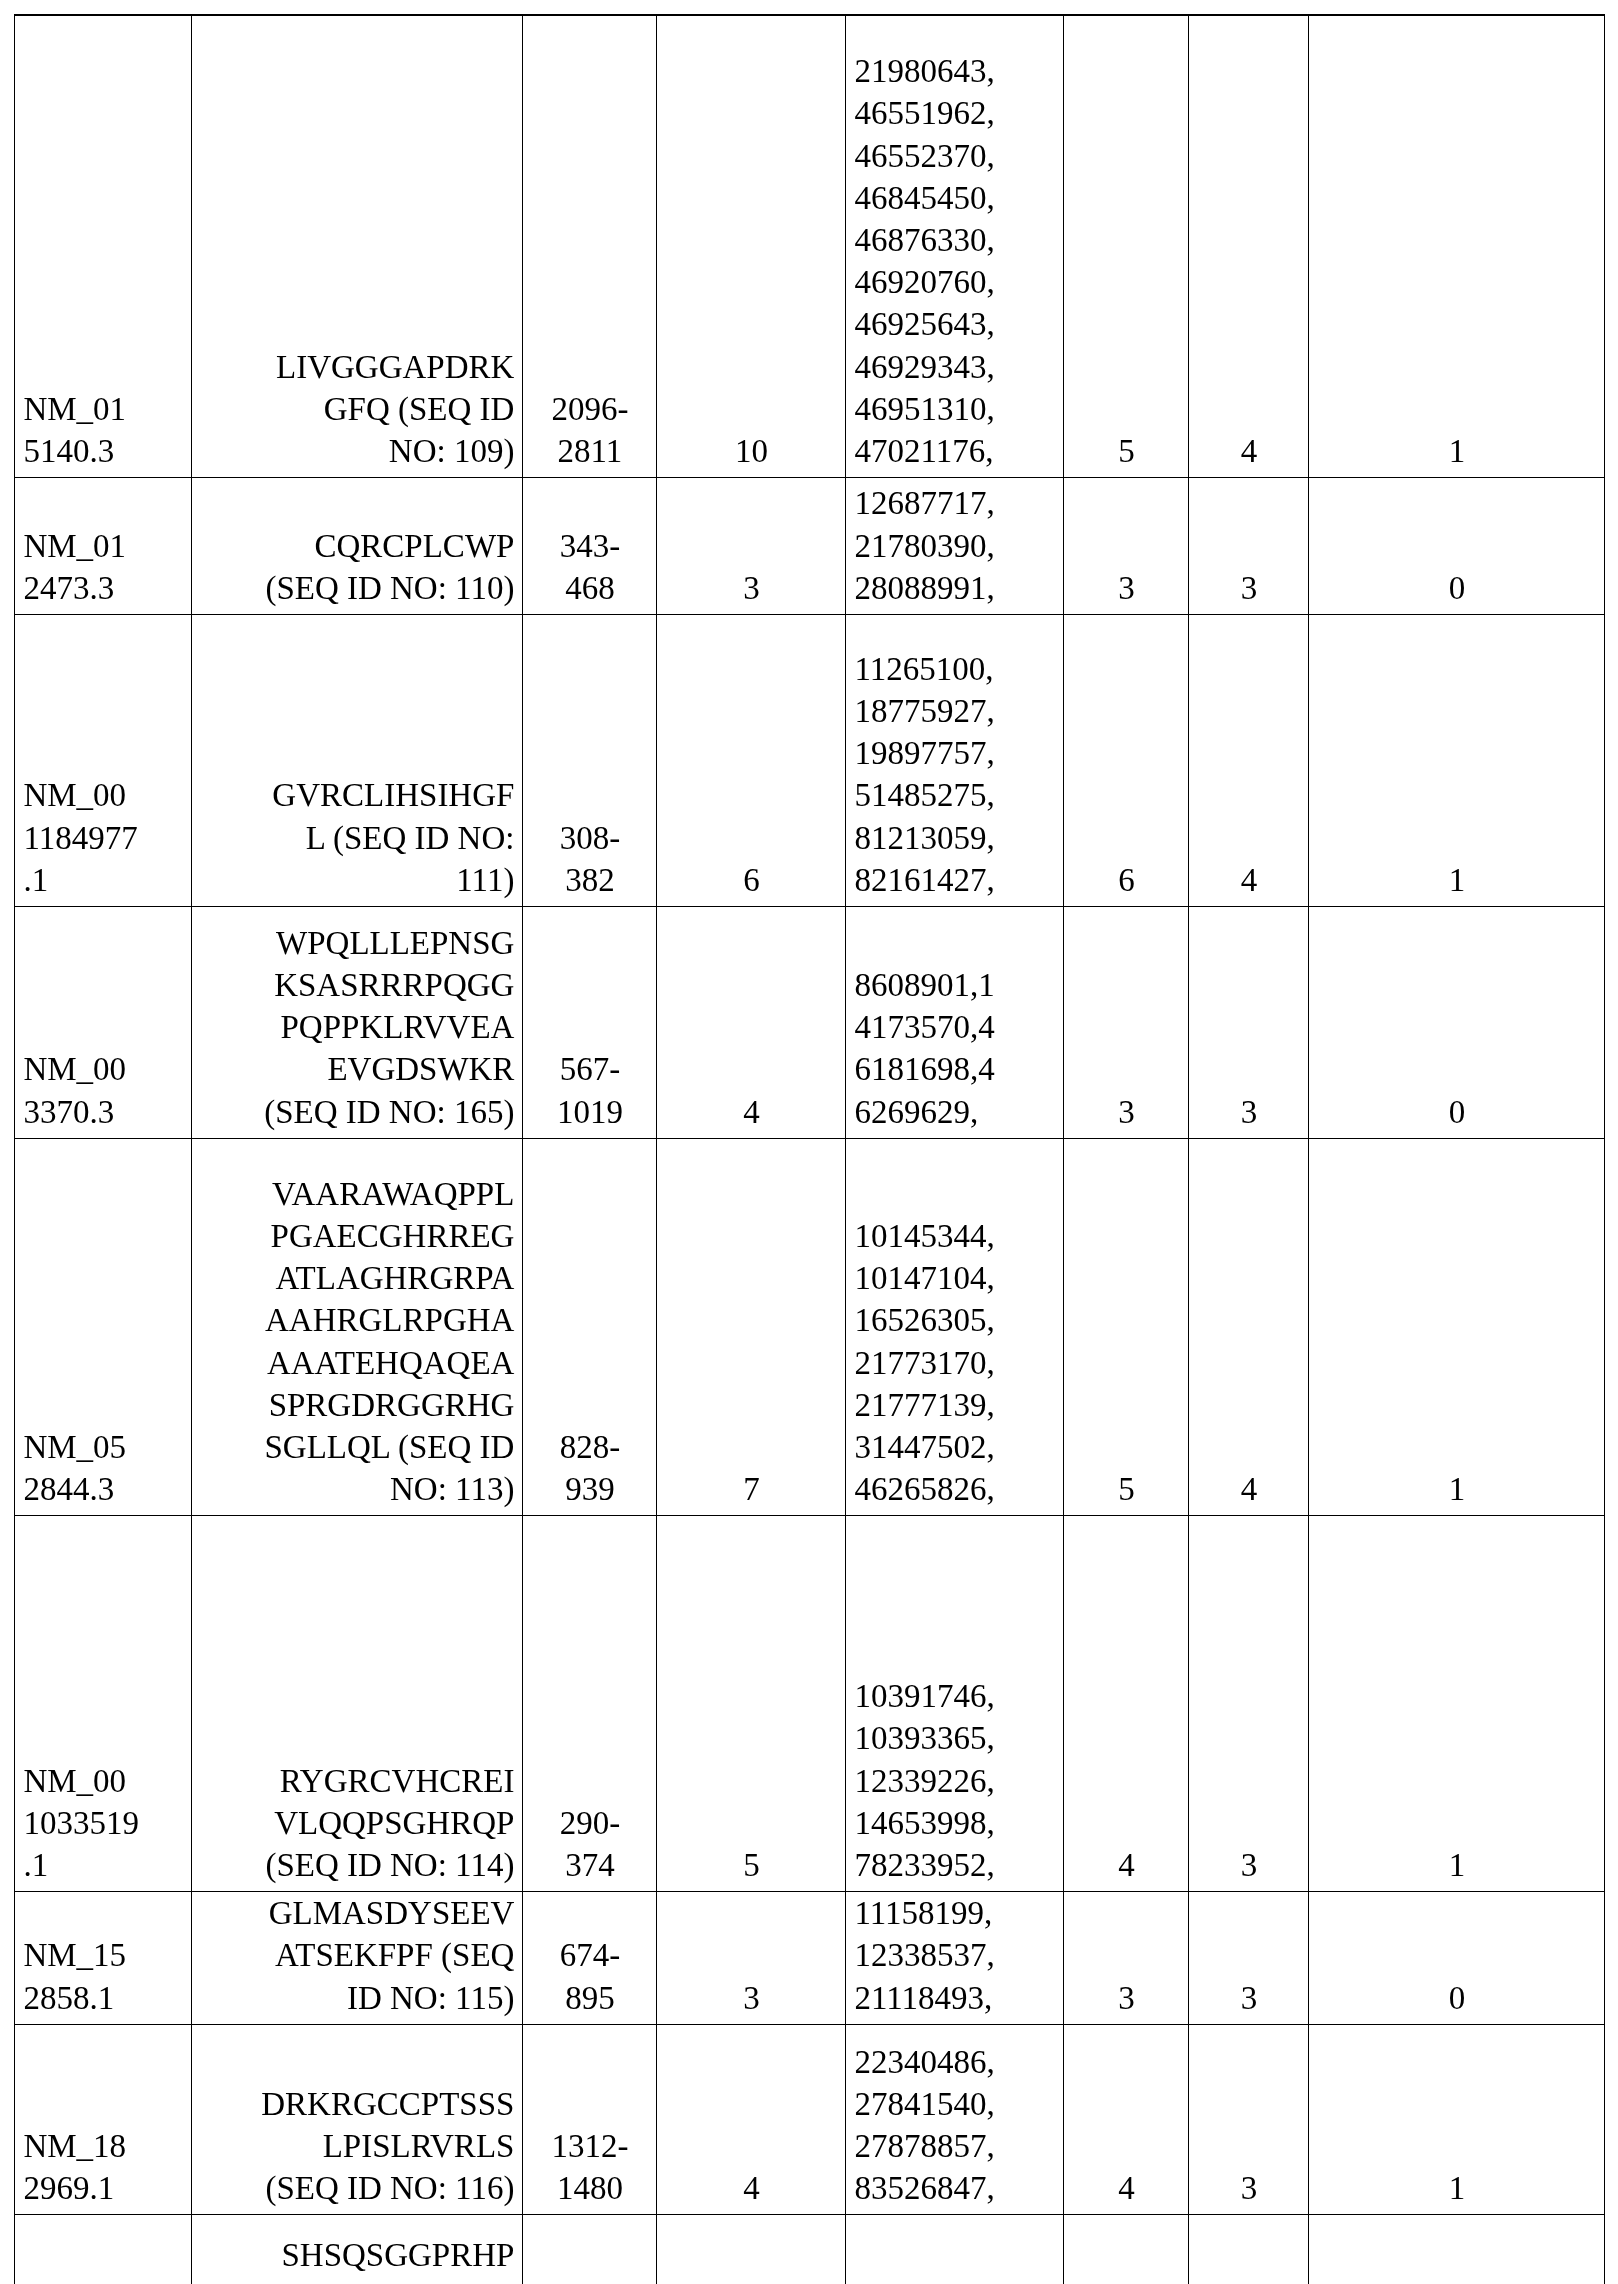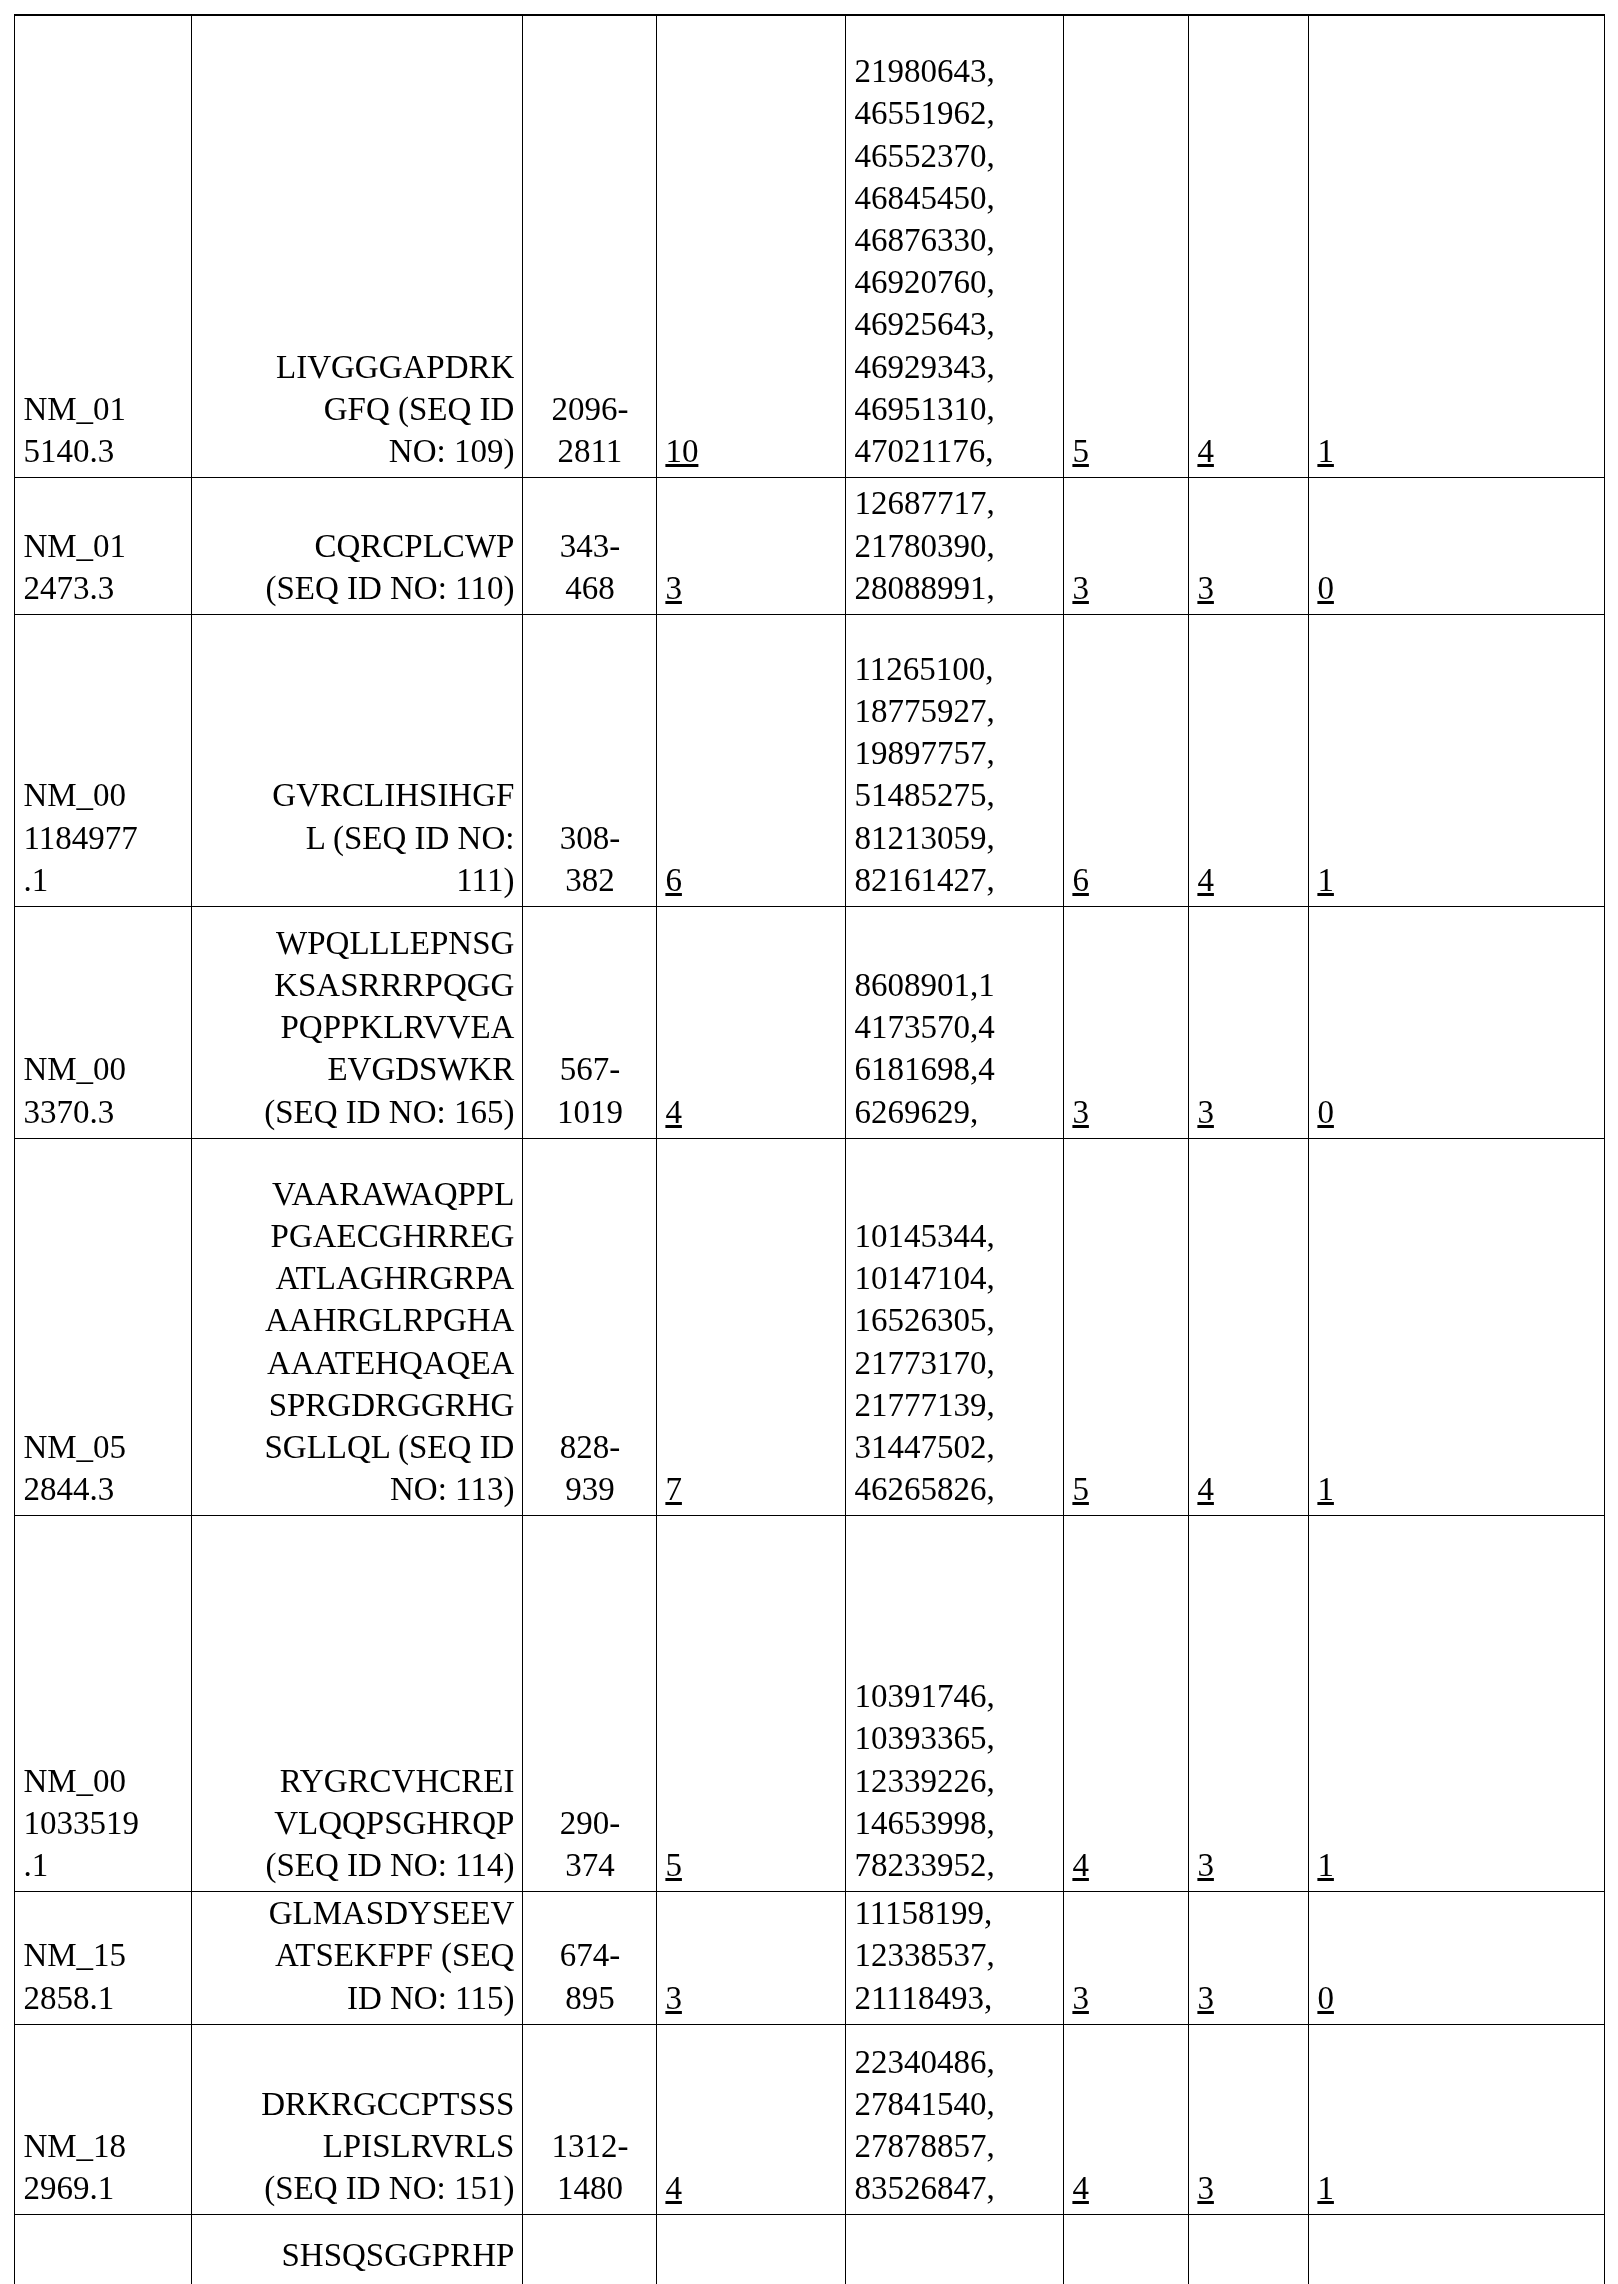--- a/index.html
+++ b/index.html
@@ -60,22 +60,21 @@
   td.peptide {
     text-align: right;
     white-space: pre-line;
     word-break: break-all;
   }
   td.range {
     text-align: center;
     white-space: pre-line;
   }
   td.num {
-    text-align: left;
-    text-decoration: underline;
+    text-align: center;
   }
   td.positions {
     text-align: left;
     white-space: pre-line;
     word-break: break-all;
   }
 
   
   tr.r1 td { height: 456px; }
   tr.r2 td { height: 131px; margin-top: 46px; }
@@ -250,21 +249,21 @@
         <td class="num">3</td>
         <td class="num">3</td>
         <td class="num">0</td>
       </tr>
 
       <tr class="r8">
         <td class="accession">NM_18
 2969.1</td>
         <td class="peptide">DRKRGCCPTSSS
 LPISLRVRLS
-(SEQ ID NO: 151)</td>
+(SEQ ID NO: 116)</td>
         <td class="range">1312-
 1480</td>
         <td class="num">4</td>
         <td class="positions">22340486,
 27841540,
 27878857,
 83526847,</td>
         <td class="num">4</td>
         <td class="num">3</td>
         <td class="num">1</td>

